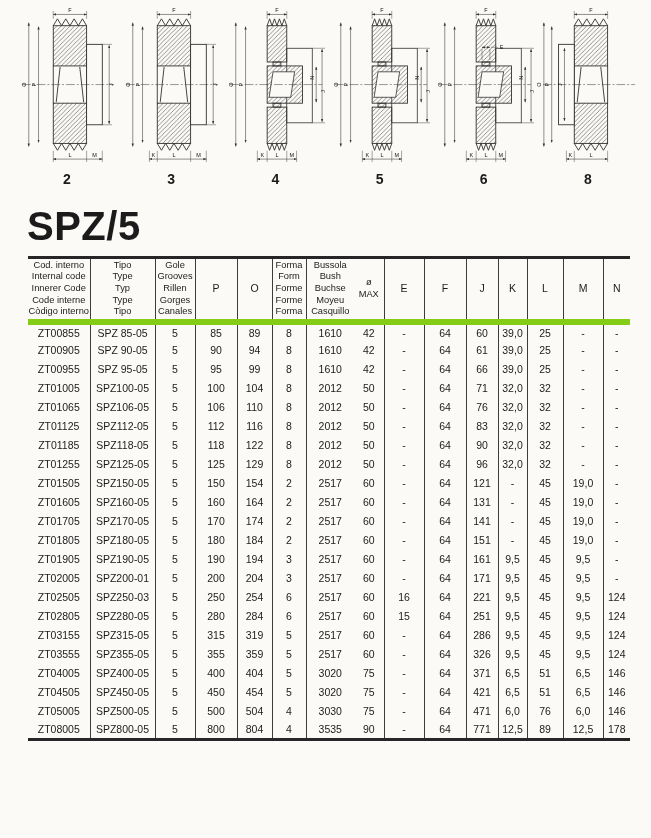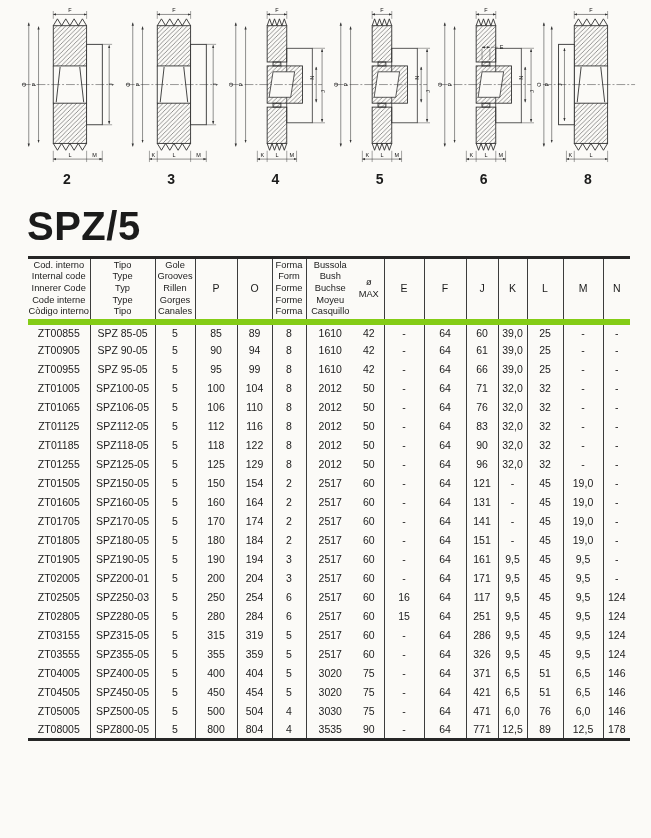--- a/index.html
+++ b/index.html
@@ -585,21 +585,21 @@
         <td>ZT02505</td>
         <td>SPZ250-03</td>
         <td>5</td>
         <td class="b">250</td>
         <td>254</td>
         <td>6</td>
         <td class="nr">2517</td>
         <td>60</td>
         <td>16</td>
         <td>64</td>
-        <td>117</td>
+        <td>221</td>
         <td>9,5</td>
         <td>45</td>
         <td>9,5</td>
         <td class="nr">124</td>
       </tr>
       <tr>
         <td>ZT02805</td>
         <td>SPZ280-05</td>
         <td>5</td>
         <td class="b">280</td>

